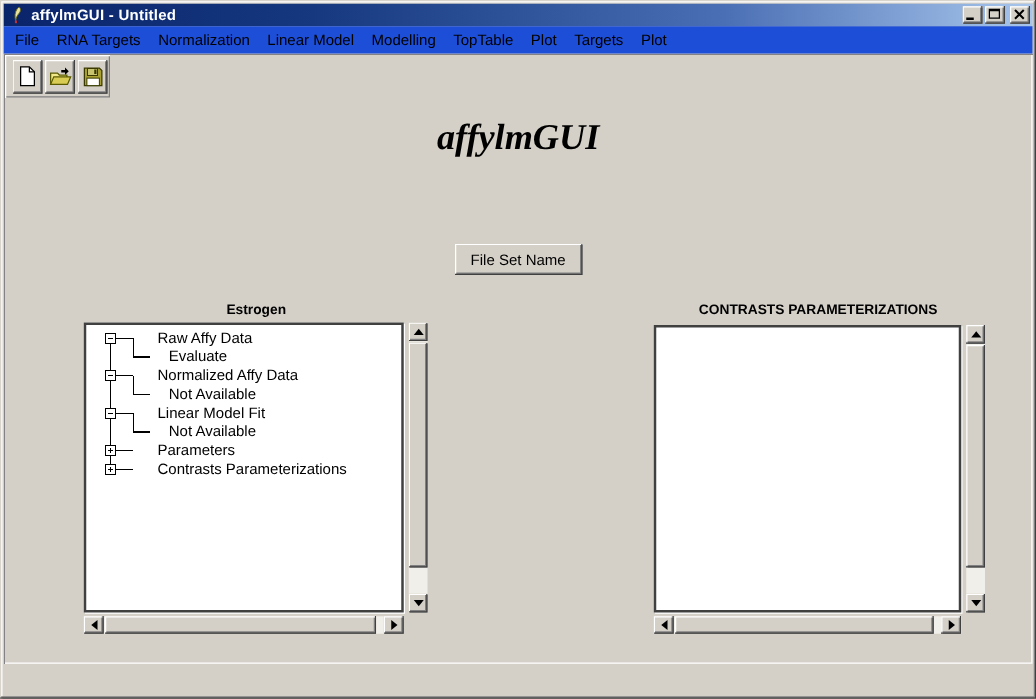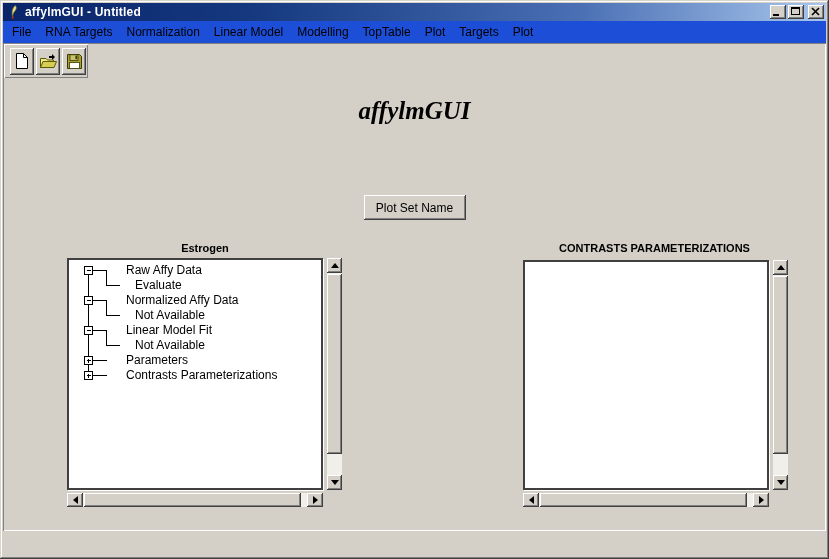--- a/index.html
+++ b/index.html
@@ -56,21 +56,21 @@
   .toolbtn{
     width:24px;height:27px;background:#d4d0c8;flex:none;
     box-shadow:inset -1px -1px 0 #404040,inset 1px 1px 0 #fff,inset -2px -2px 0 #808080;
     display:flex;align-items:center;justify-content:center;
   }
   .toolbtn svg{display:block;}
   
   .app-heading{
     position:absolute;top:52px;left:0;right:0;text-align:center;
     font-family:"Liberation Serif",serif;font-weight:bold;font-style:italic;
-    font-size:25px;line-height:31px;
+    font-size:29px;line-height:31px;
   }
   .welcome{
     position:absolute;top:93px;left:0;right:0;text-align:center;
     font-size:12.5px;
   }
   .dataset-btn{
     position:absolute;top:152px;left:50%;margin-left:-51px;width:102px;height:25px;
     background:#d4d0c8;border:none;font-family:"Liberation Sans",sans-serif;font-size:12px;
     box-shadow:inset -1px -1px 0 #404040,inset 1px 1px 0 #fff,inset -2px -2px 0 #808080,inset 2px 2px 0 #d4d0c8;
   }
@@ -186,21 +186,21 @@
           <path d="M1.5 1.5 H13.5 L15.5 3.5 V15.5 H1.5 Z" fill="#a8a032" stroke="#3a3a00"></path>
           <rect x="4" y="1.8" width="8" height="5.6" fill="#c8c470" stroke="#3a3a00" stroke-width="0.8"></rect>
           <rect x="9.4" y="2.6" width="1.8" height="3.6" fill="#3a3a00"></rect>
           <rect x="3.5" y="9.5" width="10" height="6" fill="#fff" stroke="#3a3a00" stroke-width="0.8"></rect>
         </svg>
       </span>
     </div>
 
     <div class="app-heading">affylmGUI</div>
 
-    <button class="dataset-btn">Plot Set Name</button>
+    <button class="dataset-btn">File Set Name</button>
 
     <div class="panel-label lp-label">Estrogen</div>
     <div class="whitebox lp-box">
       <svg class="tree-svg" width="60" height="130" viewBox="0 0 60 130" shape-rendering="crispEdges">
         <g stroke="#000" stroke-width="1" fill="none">
           <line x1="19.5" y1="10.5" x2="19.5" y2="115.5"></line>
           <line x1="24" y1="10.5" x2="37.5" y2="10.5"></line>
           <line x1="37.5" y1="10.5" x2="37.5" y2="25.5"></line>
           <line x1="37.5" y1="25.5" x2="51" y2="25.5"></line>
           <line x1="24" y1="40.5" x2="37.5" y2="40.5"></line>

